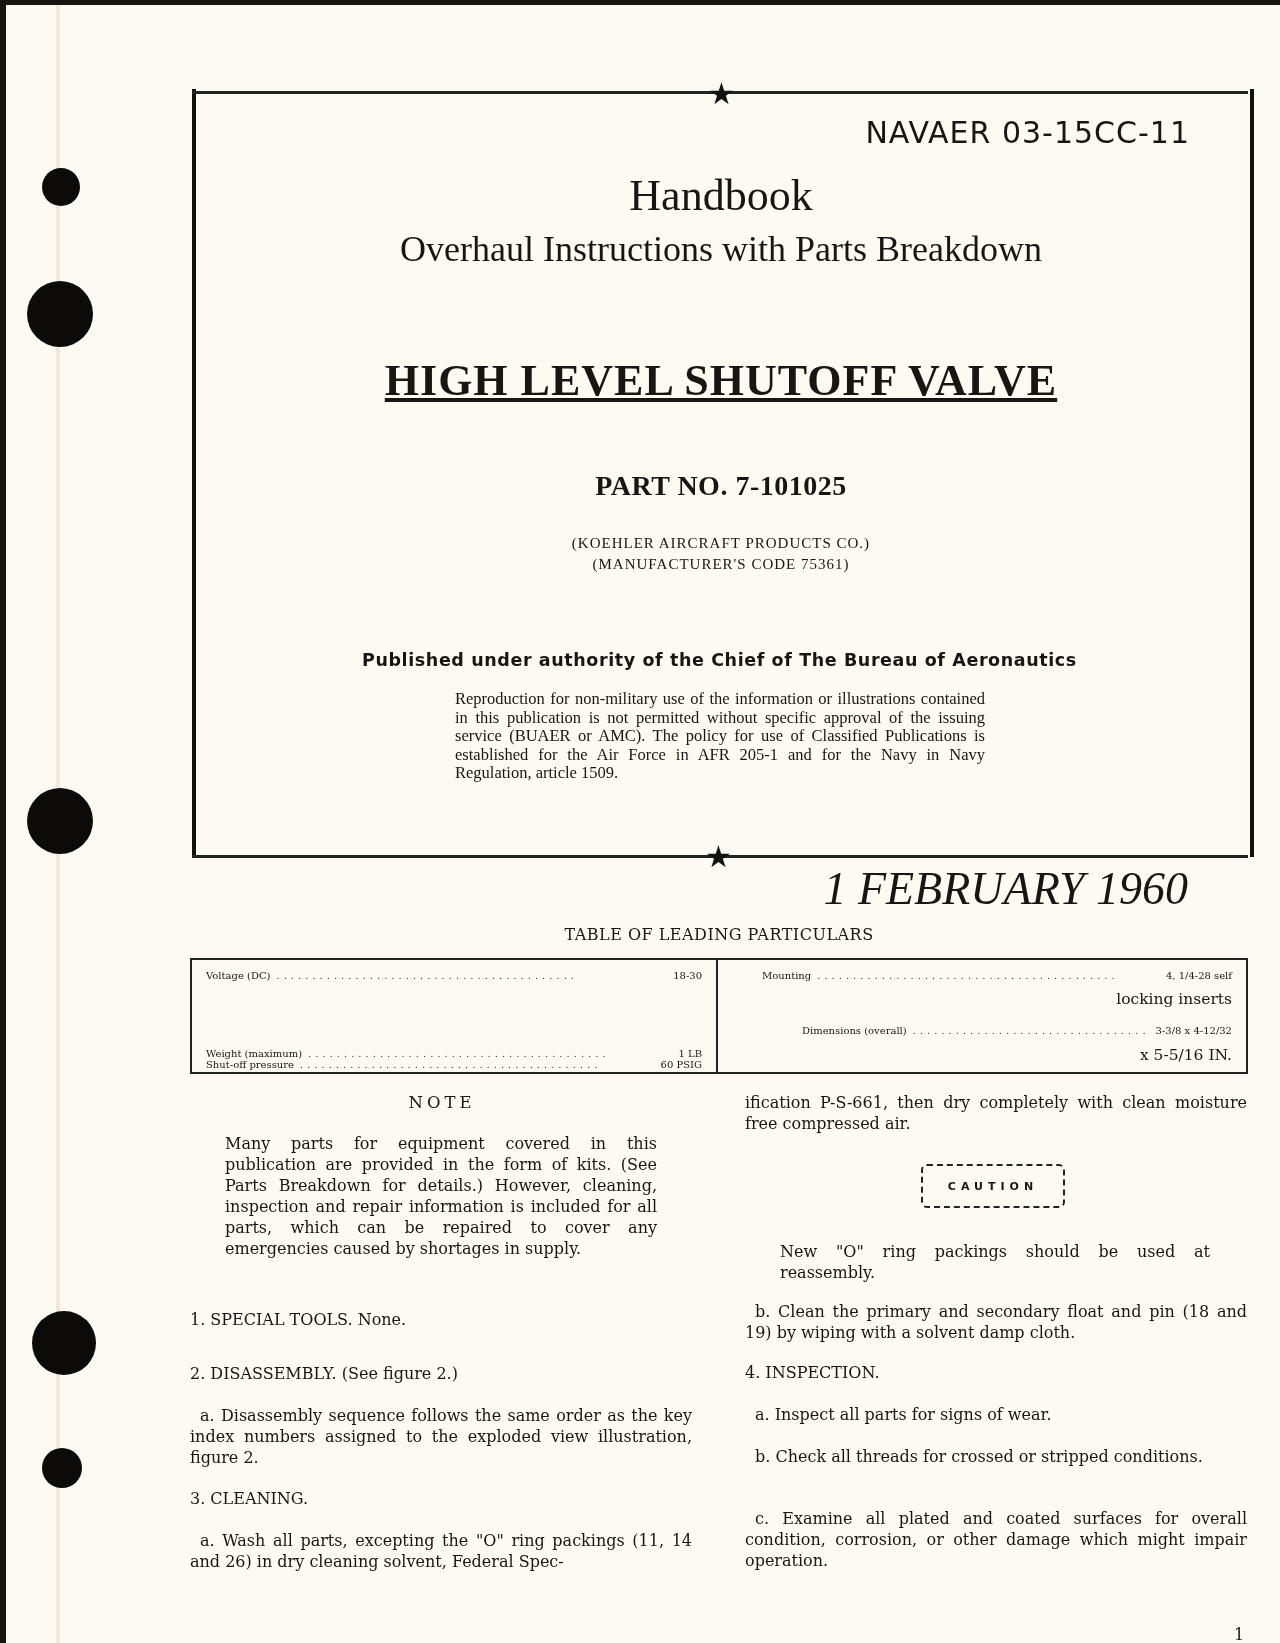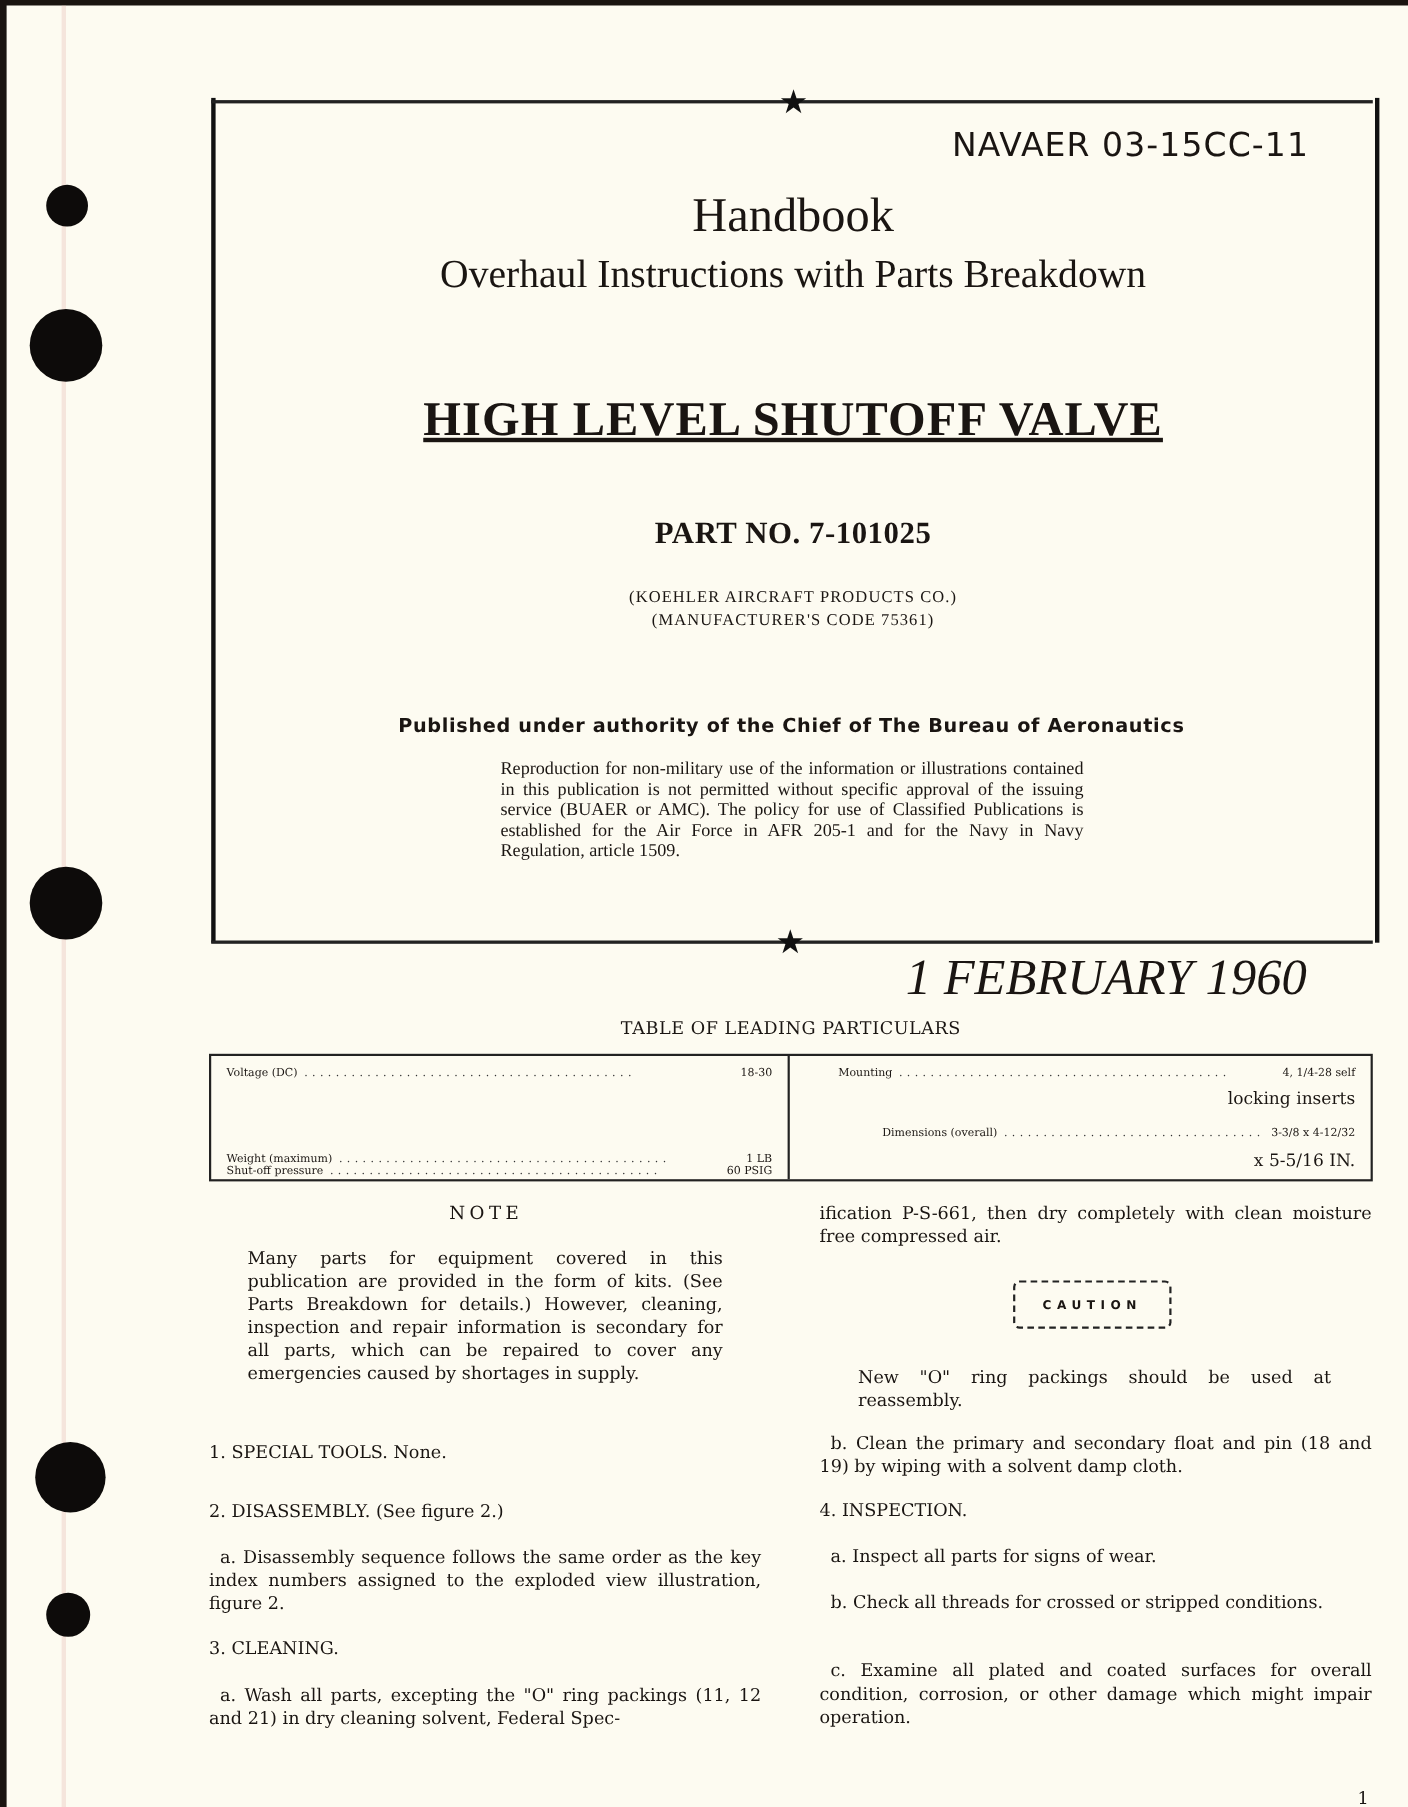--- a/index.html
+++ b/index.html
@@ -146,27 +146,27 @@
     <div class="row" style="top:65px;left:44px;margin-left:40px;">
       <span class="lbl">Dimensions (overall)</span>
       <span class="dots">..........................................</span>
       <span class="val">3-3/8 x 4-12/32</span>
     </div>
     <div class="subval" style="top:86px;">x 5-5/16 IN.</div>
   </div>
 </div>
 
 <div class="body-text note-title">NOTE</div>
-<div class="body-text note-body">Many parts for equipment covered in this publication are provided in the form of kits. (See Parts Breakdown for details.) However, cleaning, inspection and repair information is secondary for all parts, which can be repaired to cover any emergencies caused by shortages in supply.</div>
+<div class="body-text note-body">Many parts for equipment covered in this publication are provided in the form of kits. (See Parts Breakdown for details.) However, cleaning, inspection and repair information is included for all parts, which can be repaired to cover any emergencies caused by shortages in supply.</div>
 
 <div class="p" style="left:190px;top:1309px;width:480px;">1.  SPECIAL TOOLS.  None.</div>
 <div class="p" style="left:190px;top:1363px;width:480px;">2.  DISASSEMBLY.  (See figure 2.)</div>
 <div class="p" style="left:190px;top:1405px;width:502px;text-indent:10px;">a.  Disassembly sequence follows the same order as the key index numbers assigned to the exploded view illustration, figure 2.</div>
 <div class="p" style="left:190px;top:1488px;width:480px;">3.  CLEANING.</div>
-<div class="p" style="left:190px;top:1530px;width:502px;text-indent:10px;">a.  Wash all parts, excepting the "O" ring packings (11, 12 and 21) in dry cleaning solvent, Federal Spec-</div>
+<div class="p" style="left:190px;top:1530px;width:502px;text-indent:10px;">a.  Wash all parts, excepting the "O" ring packings (11, 14 and 26) in dry cleaning solvent, Federal Spec-</div>
 
 <div class="p" style="left:745px;top:1092px;width:502px;">ification P-S-661, then dry completely with clean moisture free compressed air.</div>
 <div class="caution">CAUTION</div>
 <div class="p" style="left:780px;top:1241px;width:430px;">New "O" ring packings should be used at reassembly.</div>
 <div class="p" style="left:745px;top:1301px;width:502px;text-indent:10px;">b.  Clean the primary and secondary float and pin (18 and 19) by wiping with a solvent damp cloth.</div>
 <div class="p" style="left:745px;top:1362px;width:480px;">4.  INSPECTION.</div>
 <div class="p" style="left:745px;top:1404px;width:502px;text-indent:10px;">a.  Inspect all parts for signs of wear.</div>
 <div class="p" style="left:745px;top:1446px;width:502px;text-indent:10px;">b.  Check all threads for crossed or stripped conditions.</div>
 <div class="p" style="left:745px;top:1508px;width:502px;text-indent:10px;">c.  Examine all plated and coated surfaces for overall condition, corrosion, or other damage which might impair operation.</div>
 

